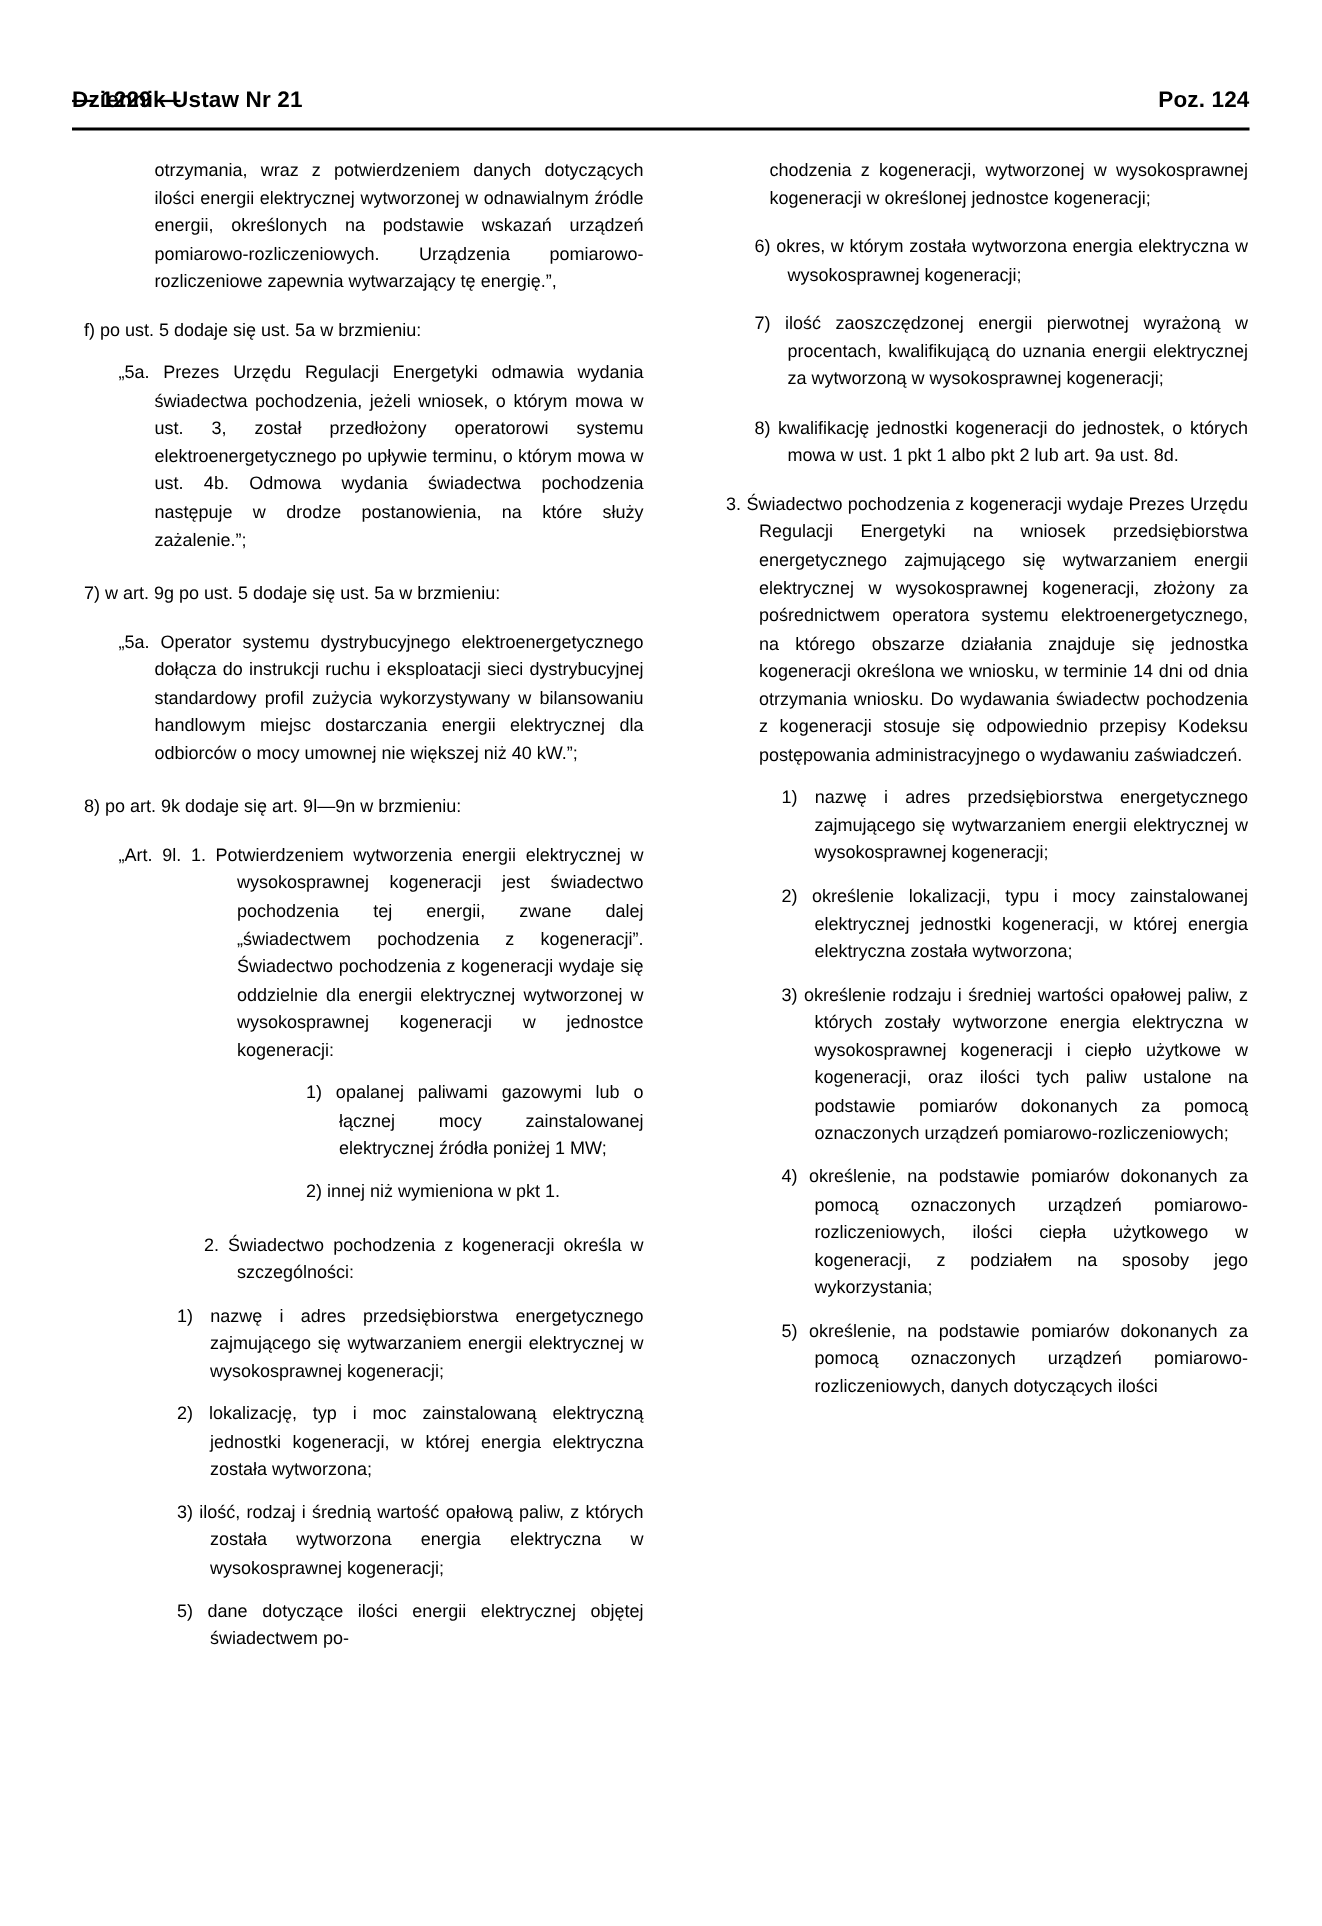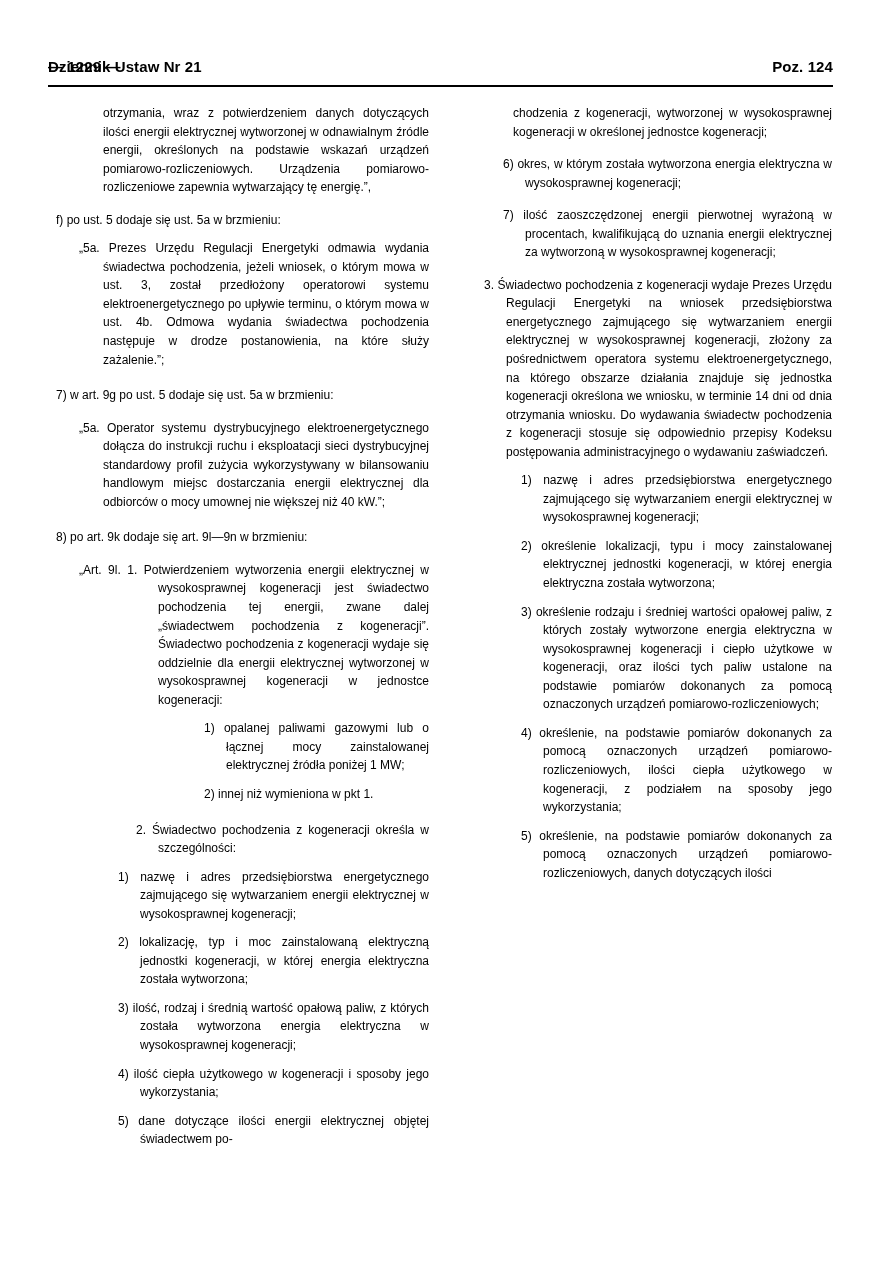--- a/index.html
+++ b/index.html
@@ -118,28 +118,28 @@
       <p class="blk lead gap-lg">7) w art. 9g po ust. 5 dodaje się ust. 5a w brzmieniu:</p>
       <p class="blk quoted gap-md">„5a. Operator systemu dystrybucyjnego elektroenergetycznego dołącza do instrukcji ruchu i eksploatacji sieci dystrybucyjnej standardowy profil zużycia wykorzystywany w bilansowaniu handlowym miejsc dostarczania energii elektrycznej dla odbiorców o mocy umownej nie większej niż 40 kW.”;</p>
       <p class="blk lead gap-lg">8) po art. 9k dodaje się art. 9l—9n w brzmieniu:</p>
       <p class="blk quoted-art gap-md">„Art. 9l. 1. Potwierdzeniem wytworzenia energii elektrycznej w wysokosprawnej kogeneracji jest świadectwo pochodzenia tej energii, zwane dalej „świadectwem pochodzenia z kogeneracji”. Świadectwo pochodzenia z kogeneracji wydaje się oddzielnie dla energii elektrycznej wytworzonej w wysokosprawnej kogeneracji w jednostce kogeneracji:</p>
       <p class="blk item-deep gap-sm">1) opalanej paliwami gazowymi lub o łącznej mocy zainstalowanej elektrycznej źródła poniżej 1 MW;</p>
       <p class="blk item-deep gap-sm">2) innej niż wymieniona w pkt 1.</p>
       <p class="blk item-mid gap-lg">2. Świadectwo pochodzenia z kogeneracji określa w szczególności:</p>
       <p class="blk item-num2 gap-sm">1) nazwę i adres przedsiębiorstwa energetycznego zajmującego się wytwarzaniem energii elektrycznej w wysokosprawnej kogeneracji;</p>
       <p class="blk item-num2 gap-sm">2) lokalizację, typ i moc zainstalowaną elektryczną jednostki kogeneracji, w której energia elektryczna została wytworzona;</p>
       <p class="blk item-num2 gap-sm">3) ilość, rodzaj i średnią wartość opałową paliw, z których została wytworzona energia elektryczna w wysokosprawnej kogeneracji;</p>
-      <p class="blk item-num2 gap-sm">4) ilość ciepła użytkowego w kogeneracji i sposoby jego wykorzystania;</p>
       <p class="blk item-num2 gap-sm">5) dane dotyczące ilości energii elektrycznej objętej świadectwem po-</p>
     </div>
 
     <div class="col" id="col-right">
       <p class="blk r-cont">chodzenia z kogeneracji, wytworzonej w wysokosprawnej kogeneracji w określonej jednostce kogeneracji;</p>
       <p class="blk r-item gap-md">6) okres, w którym została wytworzona energia elektryczna w wysokosprawnej kogeneracji;</p>
       <p class="blk r-item gap-md">7) ilość zaoszczędzonej energii pierwotnej wyrażoną w procentach, kwalifikującą do uznania energii elektrycznej za wytworzoną w wysokosprawnej kogeneracji;</p>
+      <p class="blk r-item gap-md">8) kwalifikację jednostki kogeneracji do jednostek, o których mowa w ust. 1 pkt 1 albo pkt 2 lub art. 9a ust. 8d.</p>
       <p class="blk r-sect gap-md">3. Świadectwo pochodzenia z kogeneracji wydaje Prezes Urzędu Regulacji Energetyki na wniosek przedsiębiorstwa energetycznego zajmującego się wytwarzaniem energii elektrycznej w wysokosprawnej kogeneracji, złożony za pośrednictwem operatora systemu elektroenergetycznego, na którego obszarze działania znajduje się jednostka kogeneracji określona we wniosku, w terminie 14 dni od dnia otrzymania wniosku. Do wydawania świadectw pochodzenia z kogeneracji stosuje się odpowiednio przepisy Kodeksu postępowania administracyjnego o wydawaniu zaświadczeń.</p>
       <p class="blk r-sub gap-sm">1) nazwę i adres przedsiębiorstwa energetycznego zajmującego się wytwarzaniem energii elektrycznej w wysokosprawnej kogeneracji;</p>
       <p class="blk r-sub gap-sm">2) określenie lokalizacji, typu i mocy zainstalowanej elektrycznej jednostki kogeneracji, w której energia elektryczna została wytworzona;</p>
       <p class="blk r-sub gap-sm">3) określenie rodzaju i średniej wartości opałowej paliw, z których zostały wytworzone energia elektryczna w wysokosprawnej kogeneracji i ciepło użytkowe w kogeneracji, oraz ilości tych paliw ustalone na podstawie pomiarów dokonanych za pomocą oznaczonych urządzeń pomiarowo-rozliczeniowych;</p>
       <p class="blk r-sub gap-sm">4) określenie, na podstawie pomiarów dokonanych za pomocą oznaczonych urządzeń pomiarowo-rozliczeniowych, ilości ciepła użytkowego w kogeneracji, z podziałem na sposoby jego wykorzystania;</p>
       <p class="blk r-sub gap-sm">5) określenie, na podstawie pomiarów dokonanych za pomocą oznaczonych urządzeń pomiarowo-rozliczeniowych, danych dotyczących ilości</p>
     </div>
 
   </div>
 </div>

